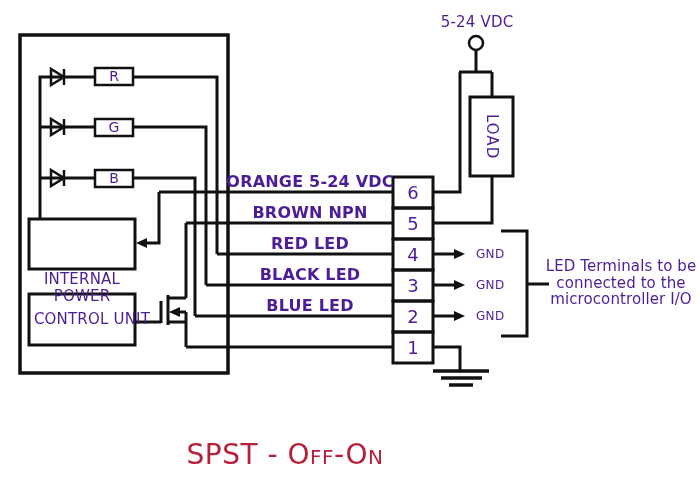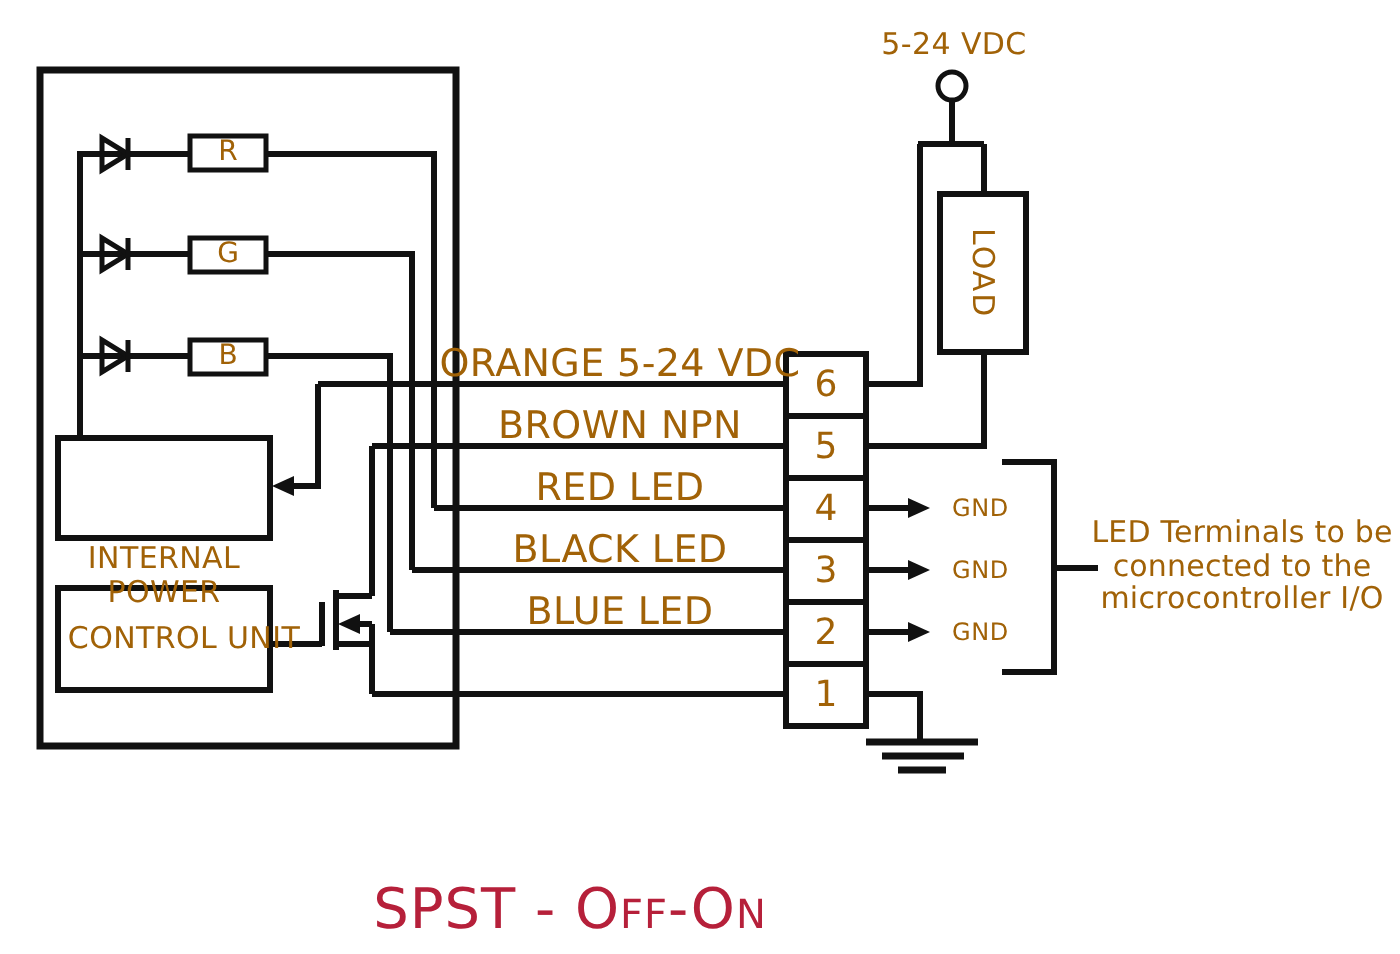--- a/index.html
+++ b/index.html
@@ -1,22 +1,22 @@
 <!DOCTYPE html>
 <html><head>
 <meta charset="utf-8">
 <style>
   html,body{margin:0;padding:0;background:#ffffff;}
   #stage{
     position:relative;width:700px;height:477px;background:#ffffff;overflow:hidden;
     font-family:"DejaVu Sans","Liberation Sans",sans-serif;color:#111;
   }
   #wires-svg{position:absolute;left:0;top:0;}
-  .txt{position:absolute;color:#a16207;}
-  .lbl{font-size:19px;line-height:16px;letter-spacing:0.2px;white-space:nowrap;}
+  .txt{position:absolute;color:#4c1d95;}
+  .lbl{font-size:16px;line-height:16px;letter-spacing:0.2px;white-space:nowrap;font-weight:bold;}
   .wire-label{left:190px;width:240px;text-align:center;}
   .term-num{left:393px;width:40px;height:31px;line-height:31px;text-align:center;font-size:18px;}
   .gnd-label{left:476px;width:44px;height:20px;line-height:20px;font-size:12px;letter-spacing:0.3px;}
   .box-label{display:flex;align-items:center;justify-content:center;text-align:center;
              font-size:15px;line-height:17px;letter-spacing:0.2px;}
   #internal-power-label{left:31px;top:221px;width:102px;height:46px;margin-top:44px;}
   #control-unit-label{left:31px;top:296px;width:122px;height:47px;}
   #supply-label{left:435px;top:13px;width:84px;font-size:15px;letter-spacing:0.2px;}
   #load-label{left:470px;top:97px;width:43px;height:79px;display:flex;align-items:center;justify-content:center;}
   #load-label span{writing-mode:vertical-rl;text-orientation:mixed;font-size:15px;letter-spacing:1px;}

